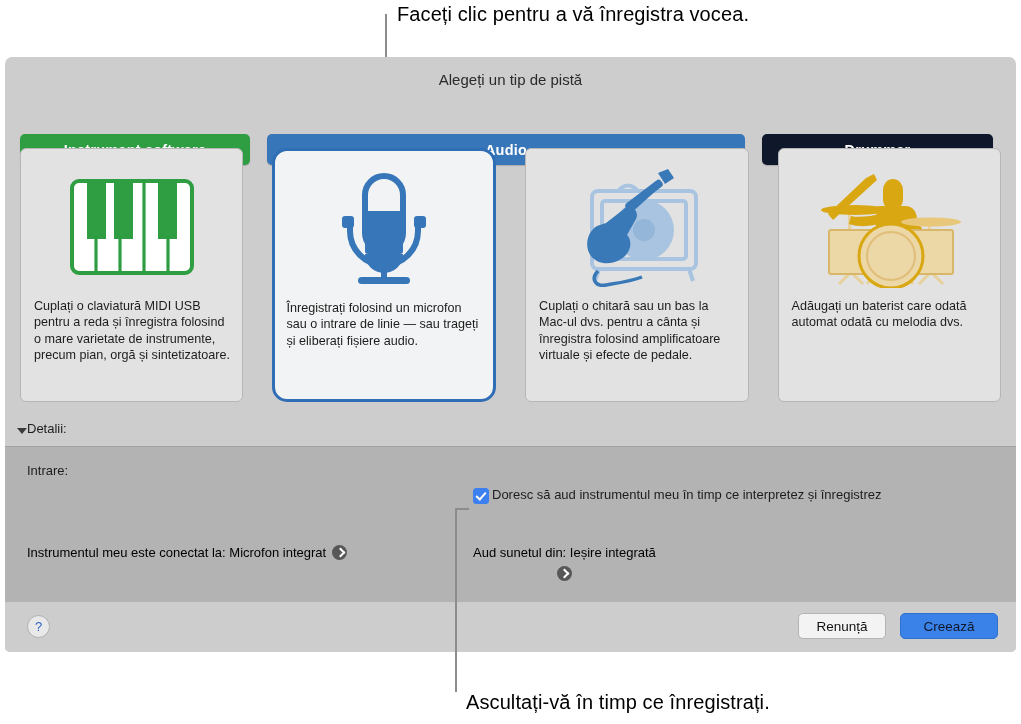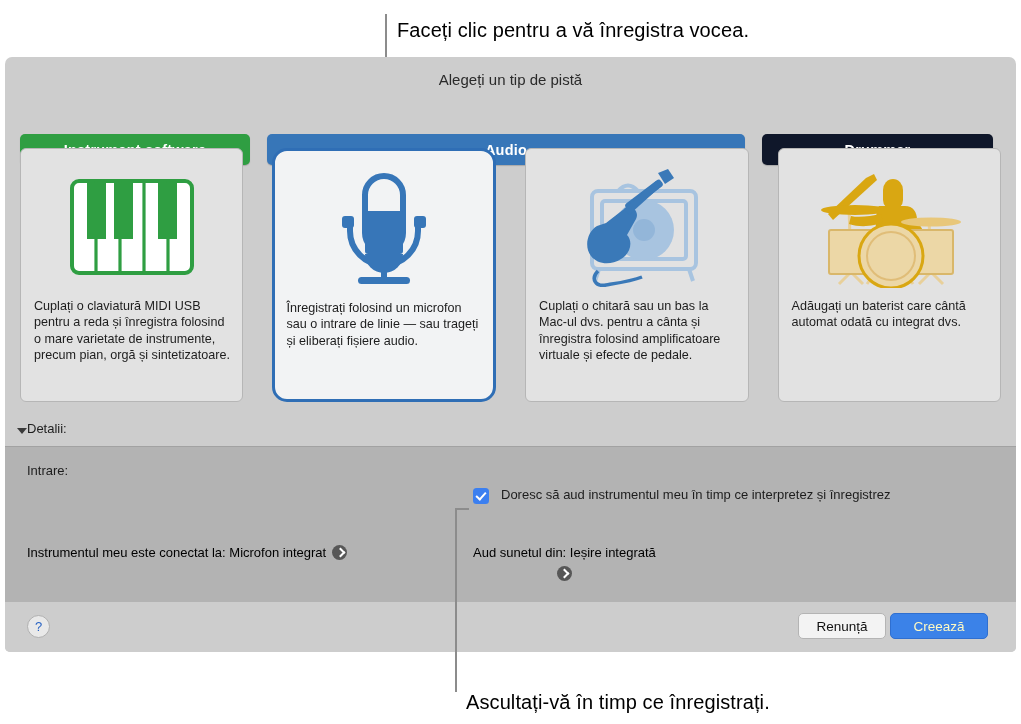--- a/index.html
+++ b/index.html
@@ -18,21 +18,21 @@
 
   
   .callout-text {
     position: absolute;
     color: #000000;
     font-size: 20px;
     line-height: 24px;
     white-space: nowrap;
     letter-spacing: 0.1px;
   }
-  #callout-top-text { left: 397px; top: 18px; }
+  #callout-top-text { left: 397px; top: 2px; }
   #callout-bottom-text { left: 466px; top: 690px; }
 
   .leader {
     position: absolute;
     background: #8c8c8c;
   }
   #leader-top-line {
     left: 385px; top: 14px; width: 2px; height: 138px;
   }
   #leader-bottom-vline {
@@ -227,21 +227,21 @@
     border-right: 2px solid #ffffff;
     border-top: 2px solid #ffffff;
     transform: rotate(45deg);
   }
 
   #monitor-check-row {
     position: absolute;
     left: 468px; top: 40px;
     display: flex;
     align-items: flex-start;
-    gap: 12px;
+    gap: 3px;
   }
   #monitor-checkbox {
     width: 16px; height: 16px;
     background: #3b7ff0;
     border-radius: 3.5px;
     position: relative;
     flex: none;
     margin-top: 1px;
   }
   #monitor-checkbox::after {
@@ -293,25 +293,25 @@
     box-sizing: border-box;
   }
   #cancel-button {
     right: 130px;
     width: 88px;
     background: #f3f3f3;
     border: 1px solid #b4b4b4;
     color: #111111;
   }
   #create-button {
-    right: 28px;
+    right: 18px;
     width: 98px;
     background: #3b82e8;
     border: 1px solid #2f6fd0;
-    color: #fef9c3;
+    color: #0f172a;
   }
 </style>
 </head>
 <body>
 
 <div class="callout-text" id="callout-top-text">Faceți clic pentru a vă înregistra vocea.</div>
 <div class="leader" id="leader-top-line"></div>
 
 <div id="dialog">
 
@@ -404,21 +404,21 @@
           </g>
           <ellipse cx="122" cy="56" rx="30" ry="4.5" fill="#e8c77a"></ellipse>
           <g fill="#ecd7a6" stroke="#d9b76a" stroke-width="2">
             <rect x="20" y="64" width="44" height="44" rx="2"></rect>
             <rect x="100" y="64" width="44" height="44" rx="2"></rect>
           </g>
           <circle cx="82" cy="90" r="32" fill="#ecd7a6" stroke="#d9a712" stroke-width="3"></circle>
           <circle cx="82" cy="90" r="24" fill="none" stroke="#e0bd78" stroke-width="2"></circle>
         </svg>
       </div>
-      <div class="card-desc">Adăugați un baterist care cântă automat odată cu integrat dvs.</div>
+      <div class="card-desc">Adăugați un baterist care odată automat odată cu melodia dvs.</div>
     </div>
   </div>
 
   <div id="details-bar">
     <span id="details-triangle"></span>
     <span id="details-label">Detalii:</span>
   </div>
 
   <div id="details-pane">
 

